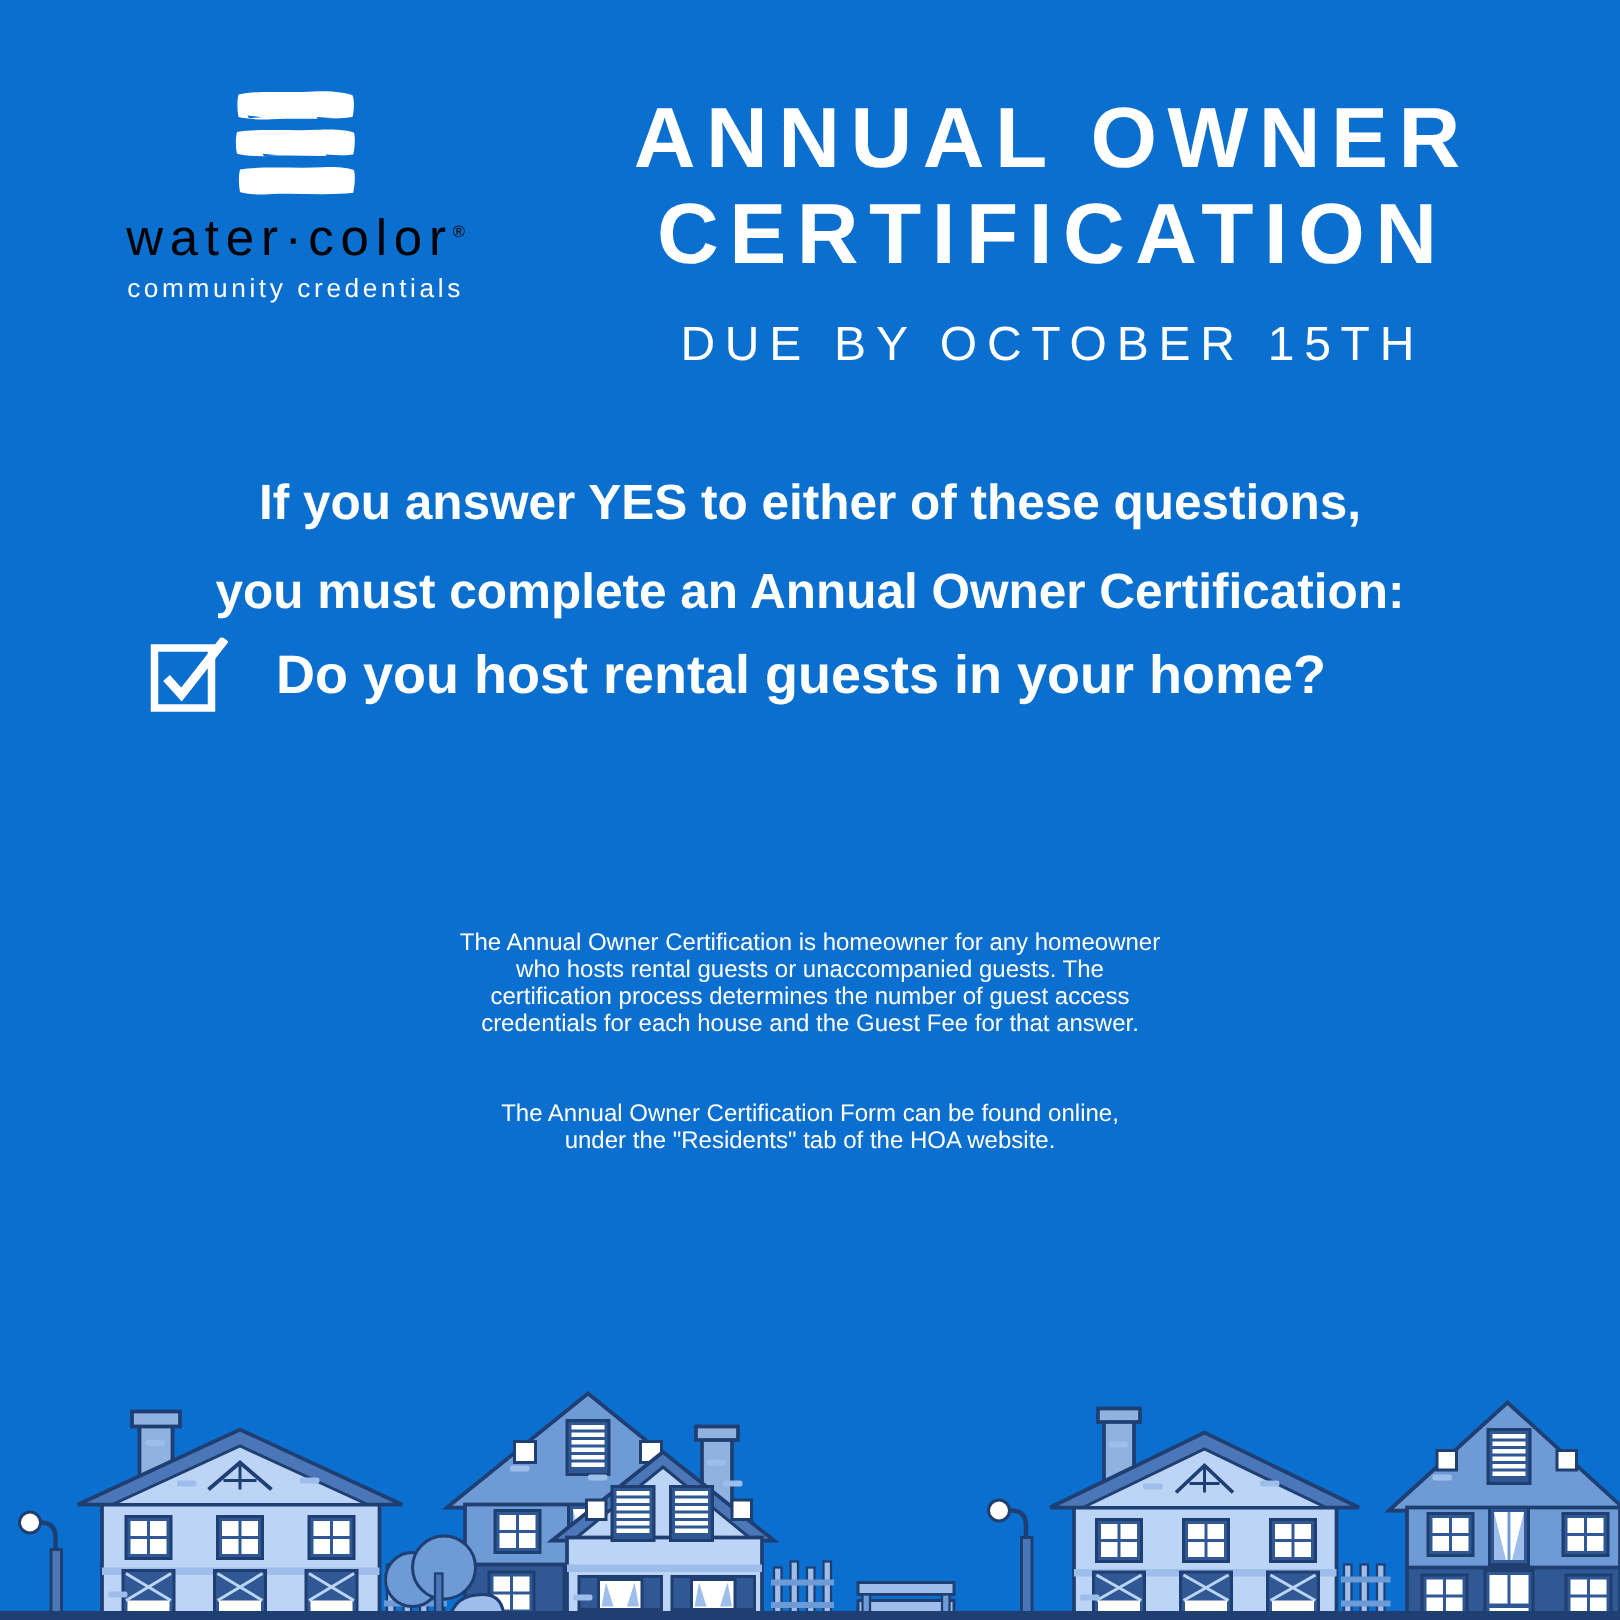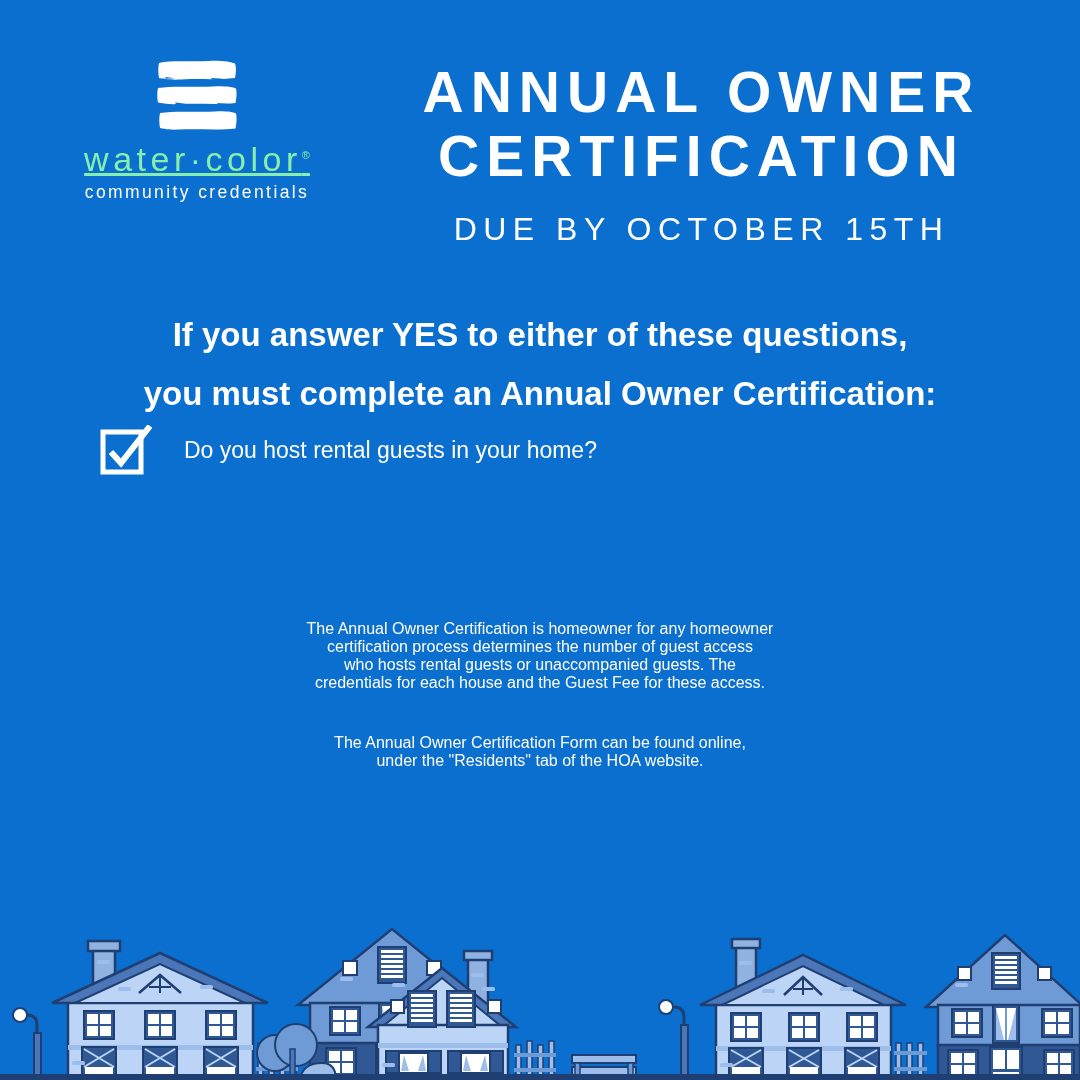--- a/index.html
+++ b/index.html
@@ -21,30 +21,29 @@
     position:absolute;top:0;left:0;right:0;height:270px;
   }
   .logo{
     position:absolute;left:52px;top:58px;width:290px;height:145px;
     text-align:center;
   }
   .logo-mark{
     width:92px;height:78px;margin:0 auto 6px auto;display:block;
   }
   .logo-word{
-    color:#86efac;
+    color:#000000;
     font-family:"Liberation Sans", sans-serif;
     font-size:34px;
     font-weight:400;
     letter-spacing:4.5px;
     line-height:1;
     white-space:nowrap;
     position:relative;
     display:inline-block;
-    text-decoration:underline;
   }
   .logo-word .reg{
     font-size:11px;
     vertical-align:super;
     letter-spacing:0;
   }
   .logo-sub{
     color:#ffffff;
     font-size:17.5px;
     font-weight:300;
@@ -93,22 +92,22 @@
   .check-row{
     display:flex;align-items:center;
     margin-bottom:12px;
     height:50px;
   }
   .checkbox{
     width:52px;height:50px;flex:0 0 52px;position:relative;
   }
   .check-label{
     color:#ffffff;
-    font-size:23px;
-    font-weight:400;
+    font-size:36px;
+    font-weight:700;
     margin-left:32px;
     white-space:nowrap;
     line-height:1;
   }
 
   
   .body-block{
     position:absolute;left:55px;right:55px;top:578px;
     text-align:center;color:#ffffff;
   }
@@ -171,23 +170,23 @@
       <div class="check-label">Do you host rental guests in your home?</div>
     </div>
 
 
   </div>
 
   <div class="body-block">
     <p class="para">
       </p>
       <div>The Annual Owner Certification is homeowner for any homeowner</div>
+      <div>who hosts rental guests or unaccompanied guests. The</div>
       <div>certification process determines the number of guest access</div>
-      <div>who hosts rental guests or unaccompanied guests. The</div>
-      <div>credentials for each house and the Guest Fee for these access.</div>
+      <div>credentials for each house and the Guest Fee for that answer.</div>
     <p></p>
     <p class="para">
       </p>
       <div>The Annual Owner Certification Form can be found online,</div>
       <div>under the "Residents" tab of the HOA website.</div>
     <p></p>
   </div>
 
   <div class="skyline">
     <svg width="1080" height="165" viewBox="0 0 1080 165">

